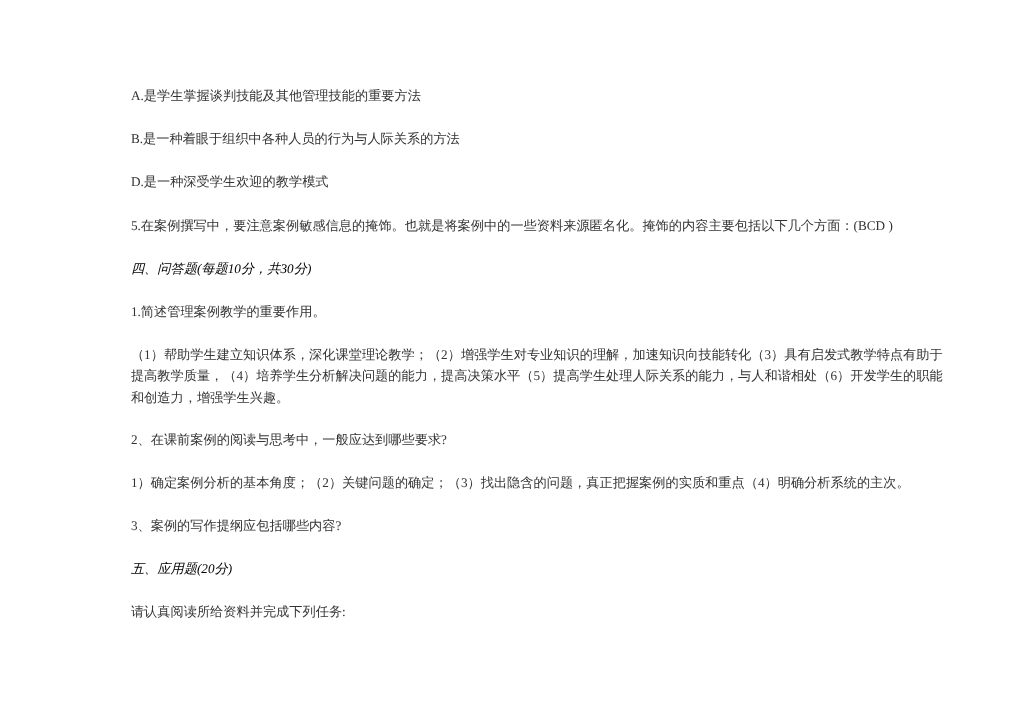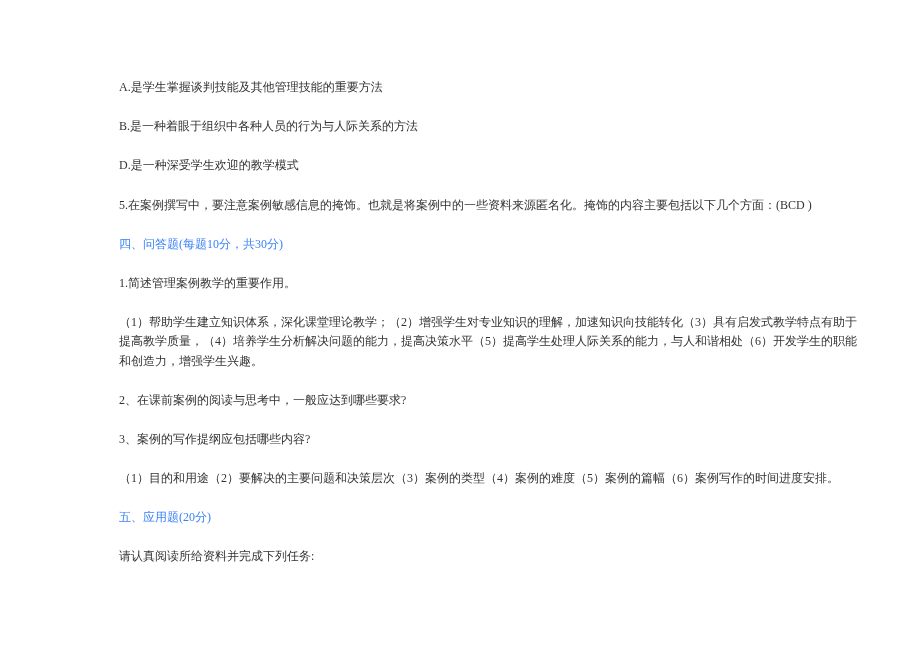--- a/index.html
+++ b/index.html
@@ -13,32 +13,33 @@
       color: #333333;
       background: #ffffff;
       padding: 30px 55px;
       line-height: 1.6;
       width: 920px;
     }
     .line {
       margin-bottom: 20px;
     }
     .heading {
-      color: #3b82f6;
+      color: #000000;
+      font-style: italic;
     }
   </style>
 </head>
 <body>
 
 <div id="content">
     <p class="line">A.是学生掌握谈判技能及其他管理技能的重要方法</p>
     <p class="line">B.是一种着眼于组织中各种人员的行为与人际关系的方法</p>
     <p class="line">D.是一种深受学生欢迎的教学模式</p>
     <p class="line">5.在案例撰写中，要注意案例敏感信息的掩饰。也就是将案例中的一些资料来源匿名化。掩饰的内容主要包括以下几个方面：(BCD )</p>
     <p class="line heading">四、问答题(每题10分，共30分)</p>
     <p class="line">1.简述管理案例教学的重要作用。</p>
     <p class="line">（1）帮助学生建立知识体系，深化课堂理论教学；（2）增强学生对专业知识的理解，加速知识向技能转化（3）具有启发式教学特点有助于提高教学质量，（4）培养学生分析解决问题的能力，提高决策水平（5）提高学生处理人际关系的能力，与人和谐相处（6）开发学生的职能和创造力，增强学生兴趣。</p>
     <p class="line">2、在课前案例的阅读与思考中，一般应达到哪些要求?</p>
+    <p class="line">1）确定案例分析的基本角度；（2）关键问题的确定；（3）找出隐含的问题，真正把握案例的实质和重点（4）明确分析系统的主次。</p>
     <p class="line">3、案例的写作提纲应包括哪些内容?</p>
-    <p class="line">（1）目的和用途（2）要解决的主要问题和决策层次（3）案例的类型（4）案例的难度（5）案例的篇幅（6）案例写作的时间进度安排。</p>
     <p class="line heading">五、应用题(20分)</p>
     <p class="line">请认真阅读所给资料并完成下列任务:</p>
   </div>
 
 </body></html>

